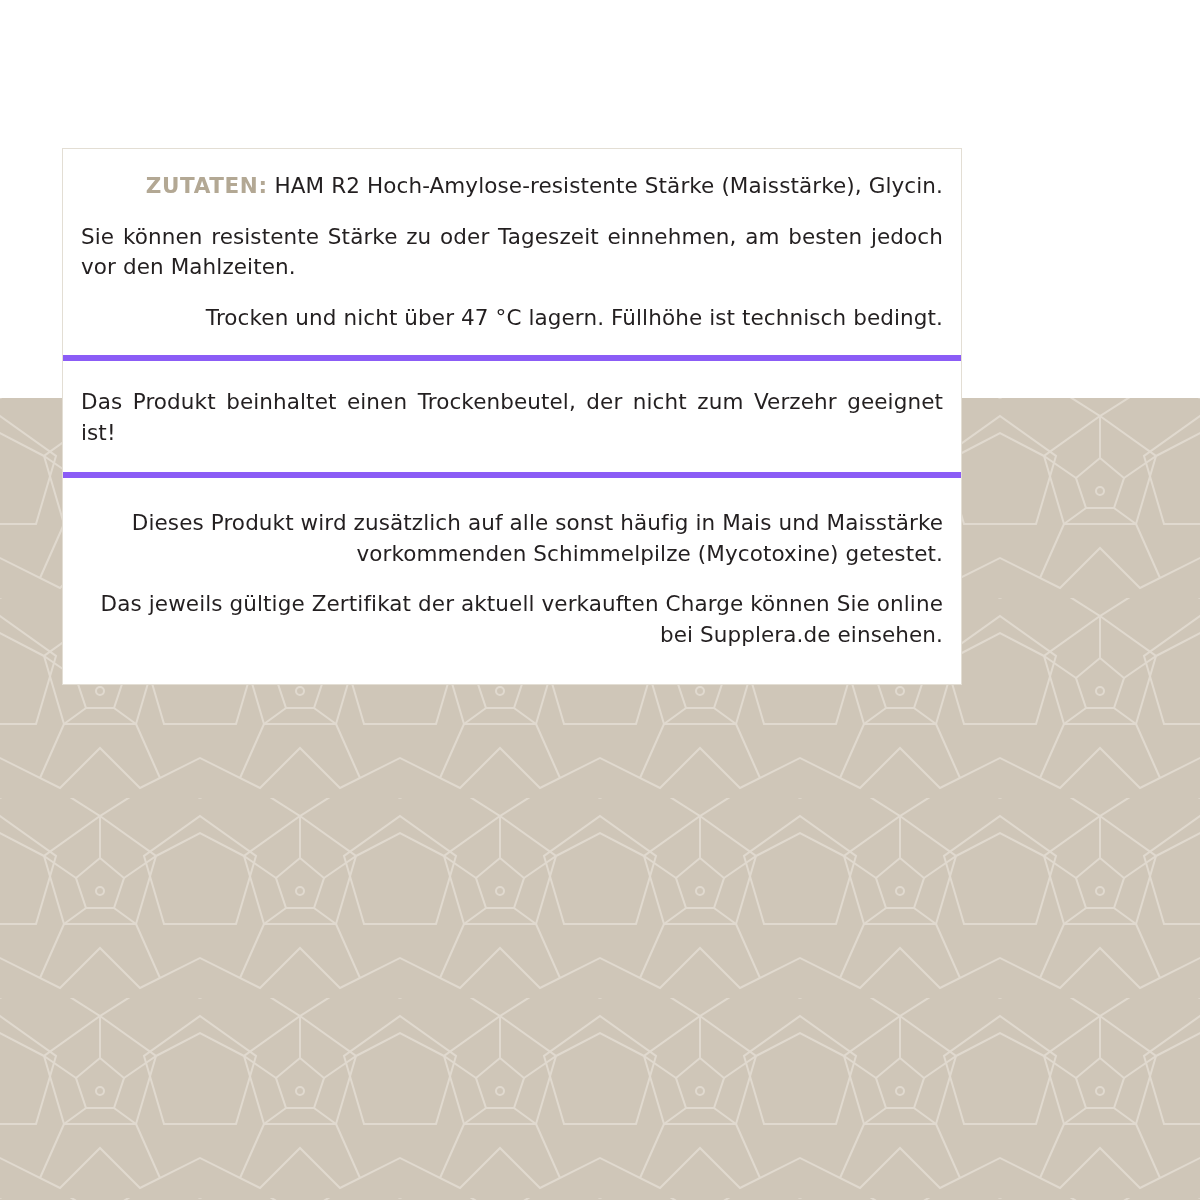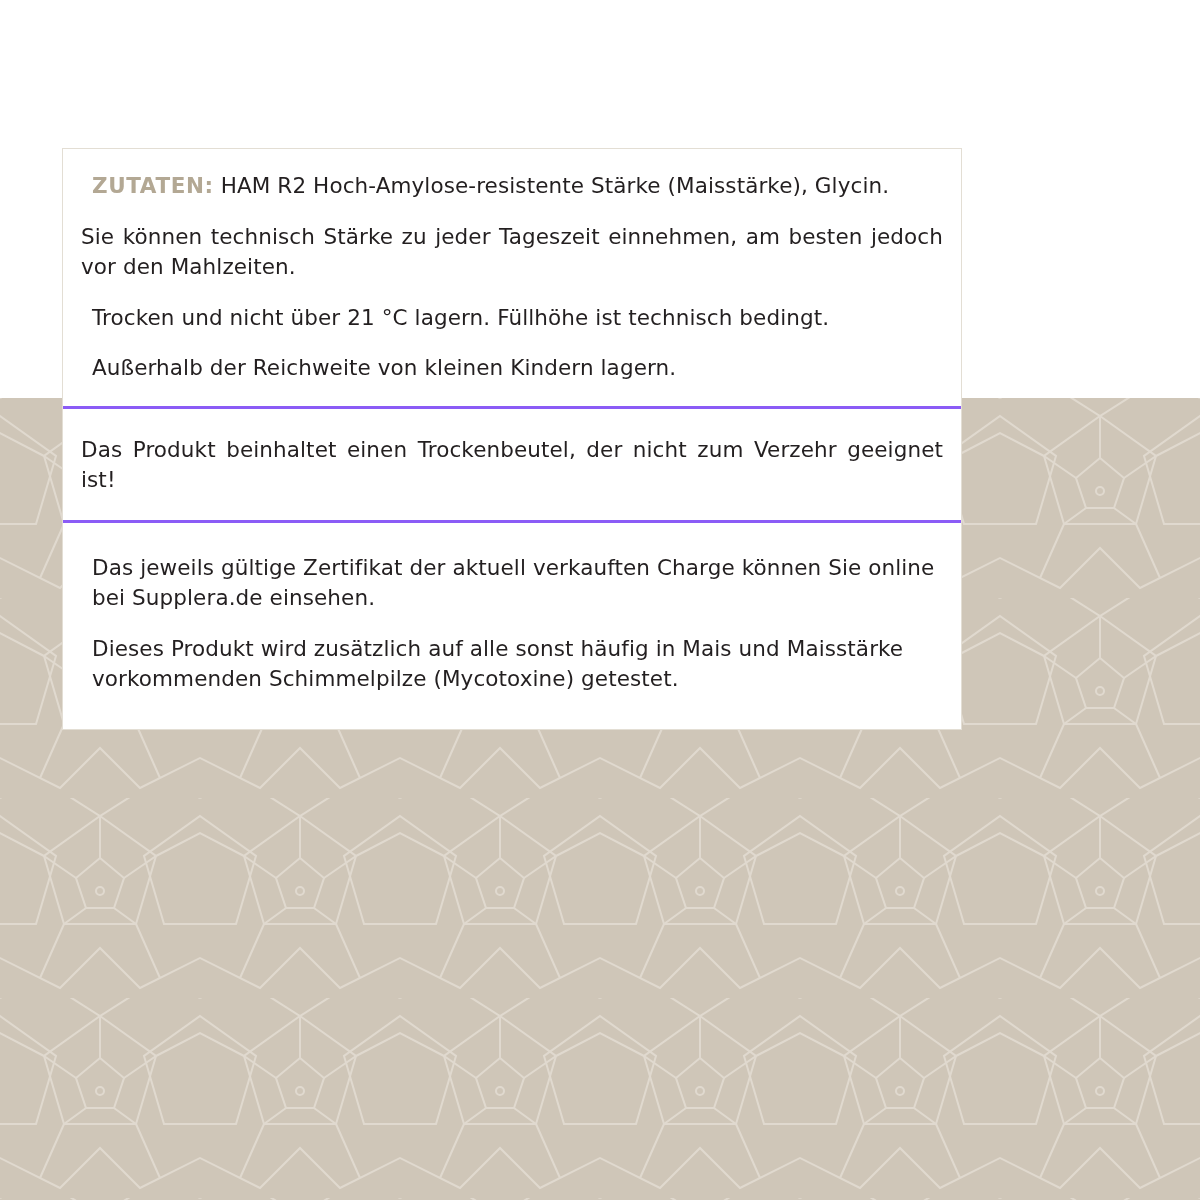--- a/index.html
+++ b/index.html
@@ -52,41 +52,40 @@
     border: 1px solid #e3ded4;
     box-sizing: border-box;
     padding: 0;
   }
 
   .panel {
     padding: 20px 18px 18px 18px;
     box-sizing: border-box;
   }
   .panel + .panel {
-    border-top: 3px solid #8b5cf6;
+    border-top: 6px solid #8b5cf6;
   }
   .panel.p1 { padding: 22px 18px 22px 18px; }
   .panel.p2 { padding: 26px 18px 24px 18px; }
   .panel.p3 { padding: 30px 18px 34px 18px; }
 
   p.txt {
     margin: 0 0 20px 0;
     font-size: 21.5px;
     line-height: 1.42;
     color: #231f20;
     text-align: justify;
     text-justify: inter-word;
     letter-spacing: 0.1px;
   }
   p.txt:last-child {
     margin-bottom: 0;
   }
   p.noj {
-    text-align: left;
-    margin-left: 11px;
+    text-align: right;
   }
   .hdr {
     color: #b3a894;
     font-weight: 700;
     letter-spacing: 0.6px;
   }
 </style>
 </head>
 <body>
 
@@ -114,38 +113,35 @@
 </svg>
 
 <div id="label-card">
 
   <div class="panel p1">
     <p class="txt noj">
       <span class="hdr">ZUTATEN:</span>
       <span>HAM R2 Hoch-Amylose-resistente Stärke (Maisstärke), Glycin.</span>
     </p>
     <p class="txt">
-      <span>Sie können technisch Stärke zu jeder Tageszeit einnehmen, am besten jedoch vor den Mahlzeiten.</span>
+      <span>Sie können resistente Stärke zu oder Tageszeit einnehmen, am besten jedoch vor den Mahlzeiten.</span>
     </p>
     <p class="txt noj">
-      <span>Trocken und nicht über 21 °C lagern. Füllhöhe ist technisch bedingt.</span>
-    </p>
-    <p class="txt noj">
-      <span>Außerhalb der Reichweite von kleinen Kindern lagern.</span>
+      <span>Trocken und nicht über 47 °C lagern. Füllhöhe ist technisch bedingt.</span>
     </p>
   </div>
 
   <div class="panel p2">
     <p class="txt">
       <span>Das Produkt beinhaltet einen Trockenbeutel, der nicht zum Verzehr geeignet ist!</span>
     </p>
   </div>
 
   <div class="panel p3">
     <p class="txt noj">
-      <span>Das jeweils gültige Zertifikat der aktuell verkauften Charge können Sie online bei Supplera.de einsehen.</span>
+      <span>Dieses Produkt wird zusätzlich auf alle sonst häufig in Mais und Maisstärke vorkommenden Schimmelpilze (Mycotoxine) getestet.</span>
     </p>
     <p class="txt noj">
-      <span>Dieses Produkt wird zusätzlich auf alle sonst häufig in Mais und Maisstärke vorkommenden Schimmelpilze (Mycotoxine) getestet.</span>
+      <span>Das jeweils gültige Zertifikat der aktuell verkauften Charge können Sie online bei Supplera.de einsehen.</span>
     </p>
   </div>
 
 </div>
 
 </body></html>

